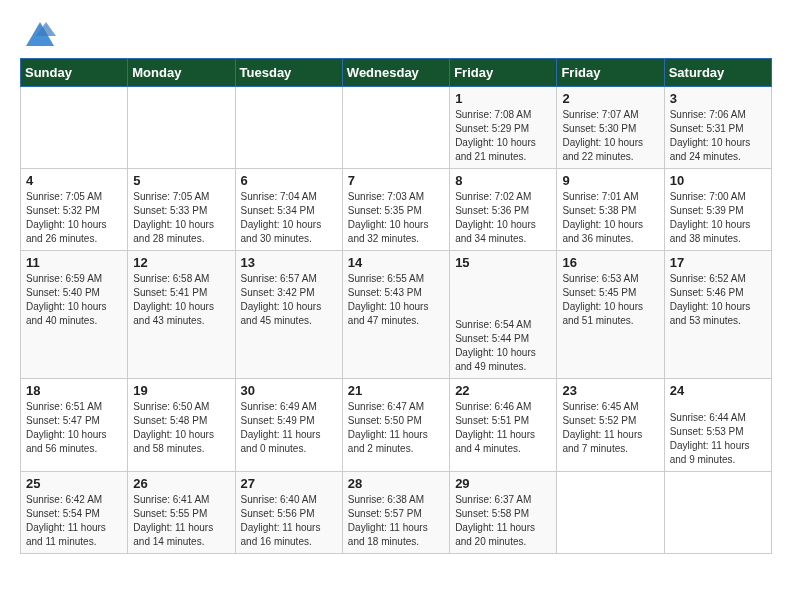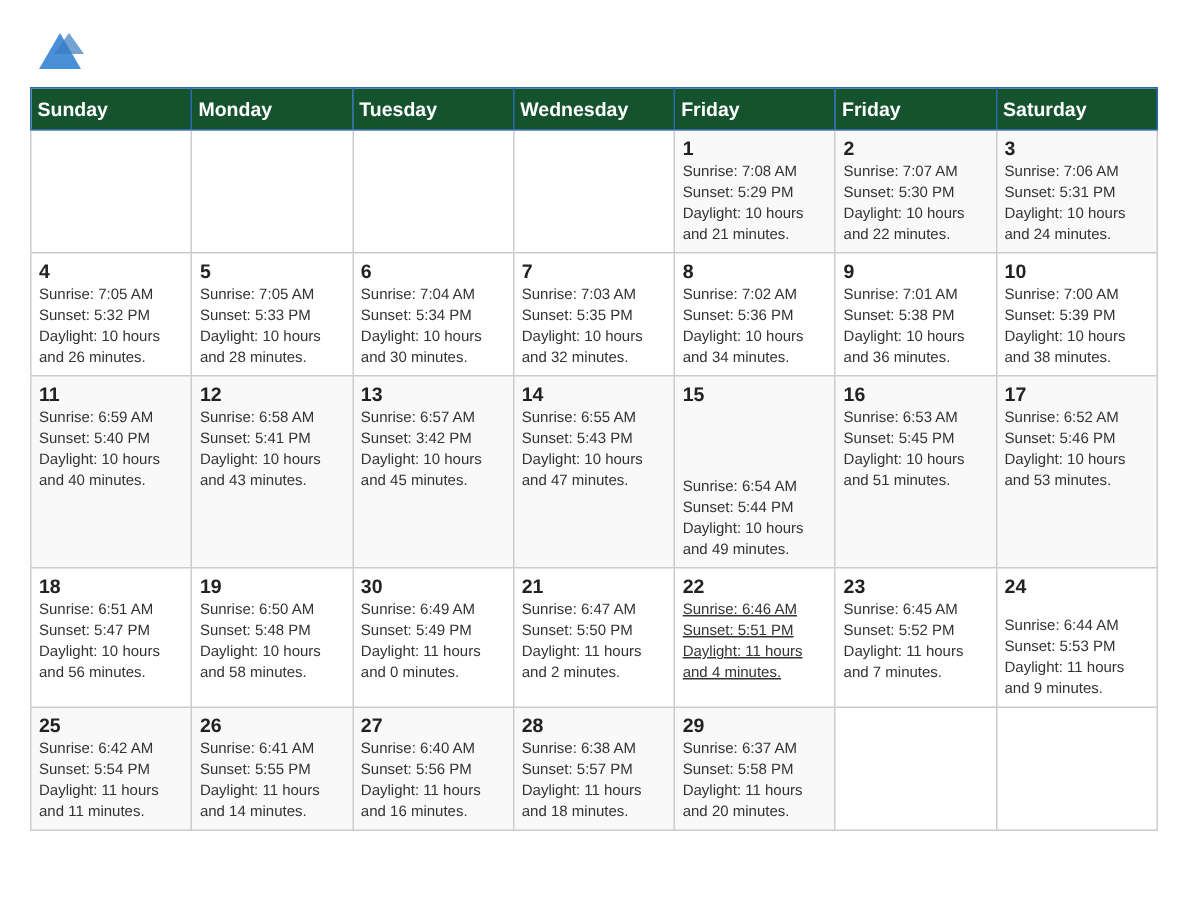--- a/index.html
+++ b/index.html
@@ -274,21 +274,21 @@
         </td>
         <td>
           <span class="day-number">21</span>
           <div class="cell-info" style="white-space: pre-line;">Sunrise: 6:47 AM
 Sunset: 5:50 PM
 Daylight: 11 hours
 and 2 minutes.</div>
         </td>
         <td>
           <span class="day-number">22</span>
-          <div class="cell-info" style="white-space: pre-line; text-decoration: underline;">Sunrise: 6:46 AM
+          <div class="cell-info" style="white-space: pre-line;">Sunrise: 6:46 AM
 Sunset: 5:51 PM
 Daylight: 11 hours
 and 4 minutes.</div>
         </td>
         <td>
           <span class="day-number">23</span>
           <div class="cell-info" style="white-space: pre-line;">Sunrise: 6:45 AM
 Sunset: 5:52 PM
 Daylight: 11 hours
 and 7 minutes.</div>

